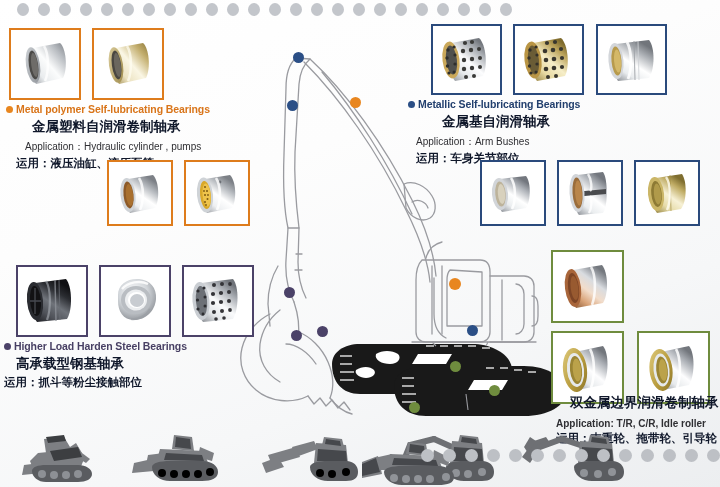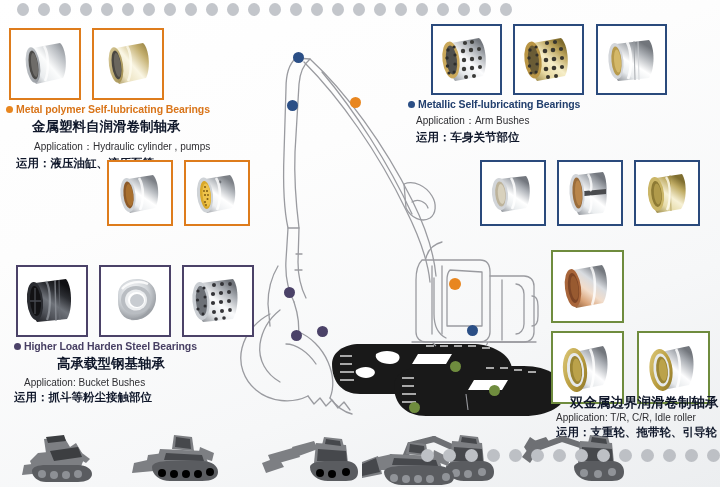--- a/index.html
+++ b/index.html
@@ -208,21 +208,21 @@
       </svg>
     </div>
   </div>
 
   <div class="label-block" style="left:6px;top:103px;">
     <div class="lb-row1">
       <span class="bullet b-orange"></span>
       <span class="lb-en c-orange">Metal polymer Self-lubricating  Bearings</span>
     </div>
     <div class="lb-cn txt-cn-dark" style="margin-left:26px;margin-top:3px;">金属塑料自润滑卷制轴承</div>
-    <div class="lb-app txt-dark" style="margin-left:28px;margin-top:4px;">Application：Hydraulic cylinder , pumps</div>
+    <div class="lb-app txt-dark" style="margin-left:19px;margin-top:4px;">Application：Hydraulic cylinder , pumps</div>
     <div class="lb-use txt-cn-dark" style="margin-left:10px;">运用：液压油缸、液压泵等</div>
   </div>
 
   <div class="frame orange" style="left:107px;top:160px;width:66px;height:66px;">
     <div class="inner">
       <svg width="54" height="48" viewBox="0 0 54 48">
         <defs>
           <linearGradient id="g3body" x1="0" y1="1" x2="0.6" y2="0">
             <stop offset="0" stop-color="#8d9096"></stop>
               <stop offset="0.3" stop-color="#eef0f2"></stop>
@@ -378,20 +378,21 @@
         <path d="M24 7 C29 16 29 34 25 44" stroke="#ffffff" stroke-width="2.8" fill="none" opacity="0.85"></path>
       </svg>
     </div>
   </div>
 
   <div class="label-block" style="left:408px;top:98px;">
     <div class="lb-row1">
       <span class="bullet b-blue"></span>
       <span class="lb-en c-blue">Metallic Self-lubricating  Bearings</span>
     </div>
+    <div class="lb-cn txt-cn-dark" style="margin-left:34px;margin-top:3px;">金属基自润滑轴承</div>
     <div class="lb-app txt-dark" style="margin-left:8px;margin-top:4px;">Application：Arm Bushes</div>
     <div class="lb-use txt-cn-dark" style="margin-left:8px;">运用：车身关节部位</div>
   </div>
 
   <div class="frame blue" style="left:480px;top:160px;width:66px;height:66px;">
     <div class="inner">
       <svg width="54" height="46" viewBox="0 0 54 46">
         <defs>
           <linearGradient id="g7body" x1="0" y1="1" x2="0.6" y2="0">
             <stop offset="0" stop-color="#7f838a"></stop>
@@ -536,27 +537,26 @@
             <circle cx="10" cy="34" r="1.6"></circle>
           <circle cx="16" cy="13" r="1.5"></circle>
             <circle cx="17" cy="22" r="1.5"></circle>
             <circle cx="17" cy="31" r="1.5"></circle>
           <circle cx="15" cy="39" r="1.4"></circle>
         </g>
       </svg>
     </div>
   </div>
 
-  <div class="label-block" style="left:14px;top:340px;">
+  <div class="label-block" style="left:4px;top:340px;">
     <div class="lb-row1">
       <span class="bullet b-purple"></span>
       <span class="lb-en c-purple">Higher Load Harden Steel Bearings</span>
     </div>
-    <div class="lb-cn txt-cn-dark" style="margin-left:43px;margin-top:3px;">高承载型钢基轴承</div>
-    <div class="lb-app txt-dark" style="margin-left:10px;margin-top:4px;">Application: Bucket Bushes</div>
+    <div class="lb-cn txt-cn-dark" style="margin-left:12px;margin-top:3px;">高承载型钢基轴承</div>
     <div class="lb-use txt-cn-dark" style="">运用：抓斗等粉尘接触部位</div>
   </div>
 
   <div class="frame green" style="left:551px;top:250px;width:73px;height:73px;">
     <div class="inner">
       <svg width="60" height="52" viewBox="0 0 60 52">
         <defs>
           <linearGradient id="g13body" x1="0" y1="1" x2="0.65" y2="0">
             <stop offset="0" stop-color="#7d4d2a"></stop>
               <stop offset="0.28" stop-color="#d9a378"></stop>
@@ -610,21 +610,21 @@
         <ellipse cx="18.5" cy="29" rx="8" ry="16.5" transform="rotate(-6 18.5 29)" fill="#e6e9eb"></ellipse>
         <ellipse cx="19" cy="29" rx="5.8" ry="13.5" transform="rotate(-6 19 29)" fill="#9a8434"></ellipse>
         <ellipse cx="20" cy="29" rx="4" ry="11" transform="rotate(-6 20 29)" fill="#bba24a"></ellipse>
         <path d="M33 8 C38 17 38 36 34 47" stroke="#ffffff" stroke-width="2.6" fill="none" opacity="0.85"></path>
       </svg>
     </div>
   </div>
 
   <div class="label-block" style="left:544px;top:391px;">
     <div class="lb-cn txt-cn-dark" style="margin-left:26px;margin-top:3px;">双金属边界润滑卷制轴承</div>
-    <div class="lb-app txt-dark" style="margin-left:12px;margin-top:0;">Application: T/R, C/R, Idle roller</div>
+    <div class="lb-app txt-dark" style="margin-left:12px;margin-top:6px;font-weight:bold;">Application: T/R, C/R, Idle roller</div>
     <div class="lb-use txt-cn-dark" style="margin-left:12px;">运用：支重轮、拖带轮、引导轮</div>
   </div>
 
   <div id="machines">
 
     <div class="machine" style="left:20px;width:88px;height:52px;">
       <svg width="88" height="52" viewBox="0 0 88 52">
         <g fill="#7d7f83">
           <path d="M24 6 L44 4 L50 14 L56 10 L62 20 L46 24 L26 20 Z"></path>
           <path d="M18 20 L58 16 L64 26 L60 36 L14 38 L10 28 Z"></path>

